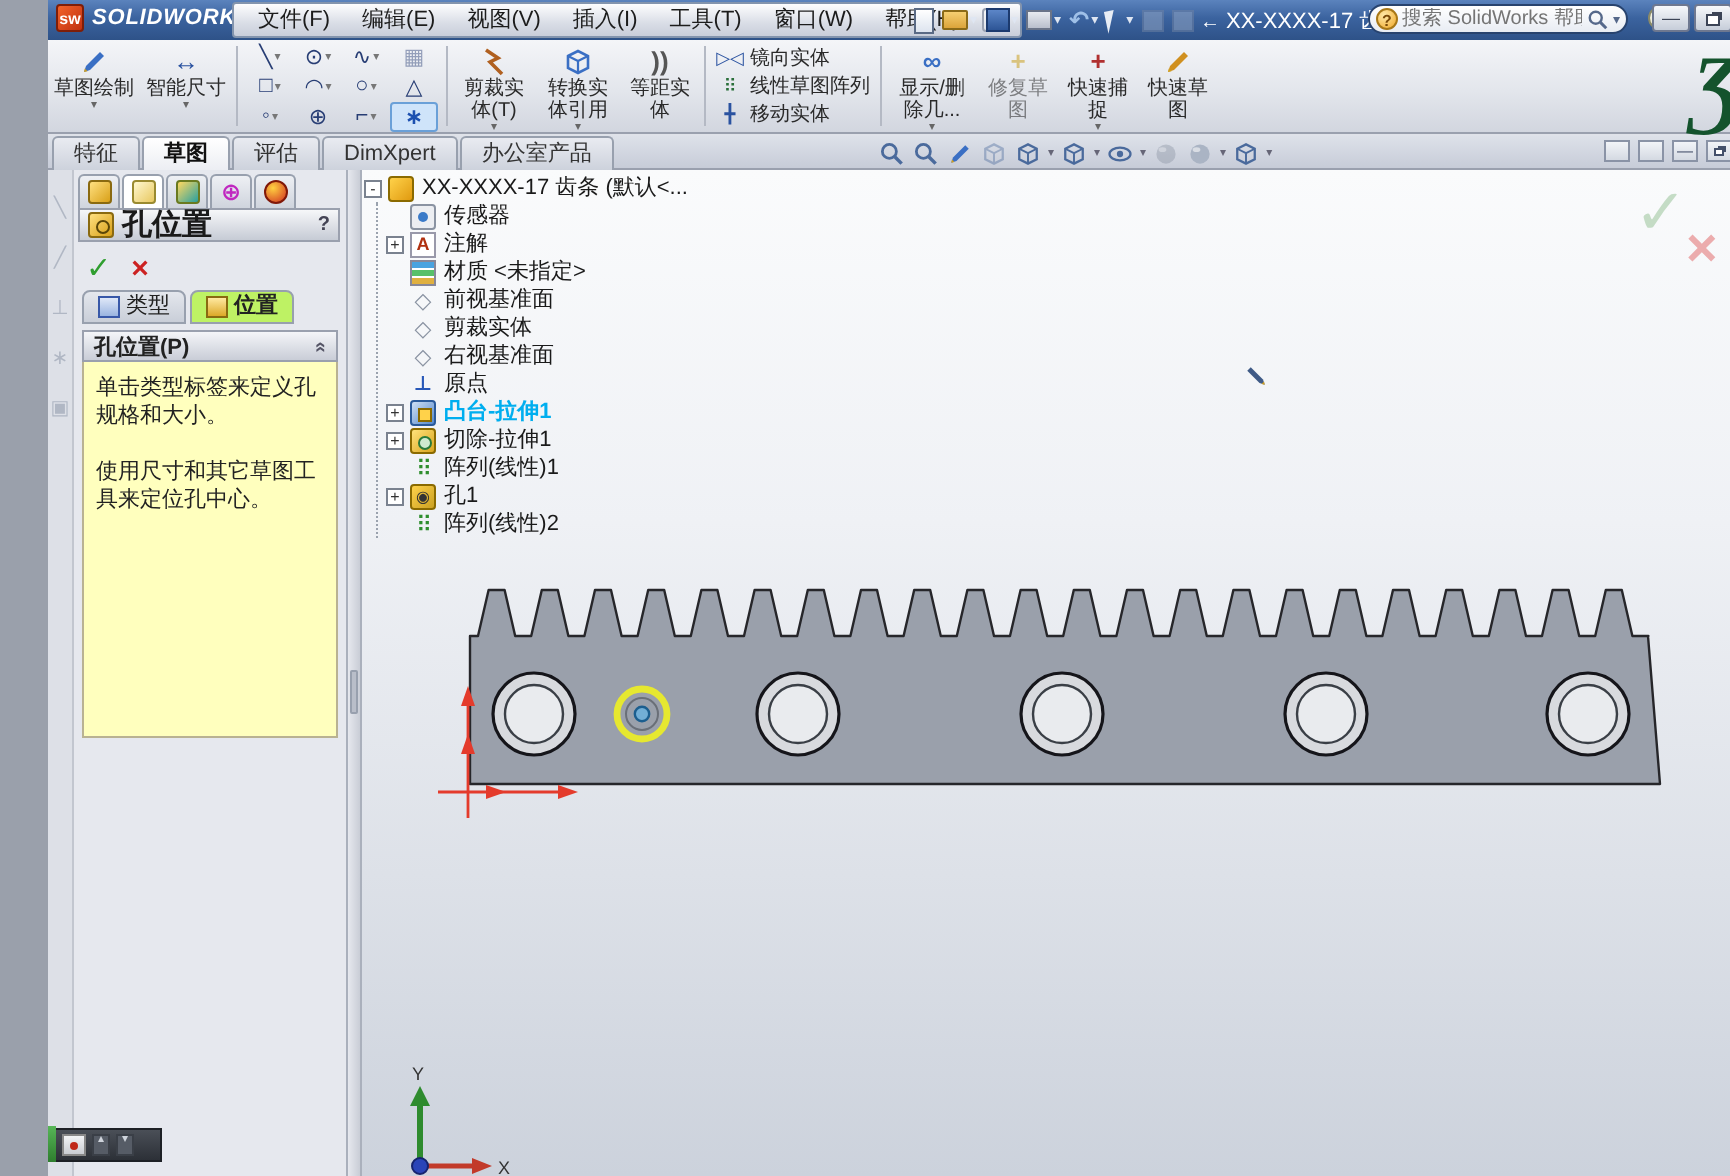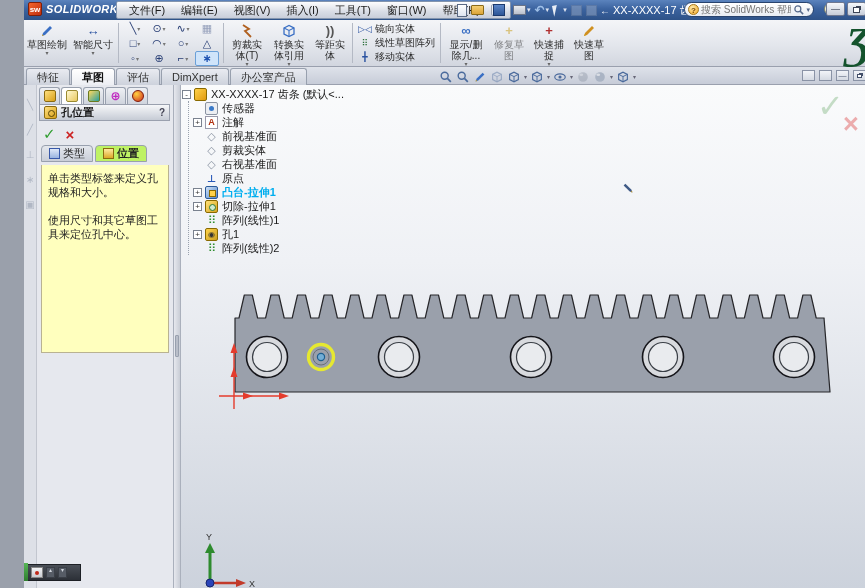--- a/index.html
+++ b/index.html
@@ -100,21 +100,21 @@
   .pmt2{background:linear-gradient(135deg,#fff8d0,#e8c860);border:1px solid #9a8a30;}
   .pmt3{background:linear-gradient(135deg,#ffd860,#28a0a0);border:1px solid #6a7a20;}
   .pmt4{color:#c028c0;font-size:12px;font-weight:bold;line-height:12px;}
   .pmt5{border-radius:50%;background:radial-gradient(circle at 35% 30%,#ffd040,#d03020);border:1px solid #801808;}
   .pmheader{position:absolute;left:2px;top:19px;width:131px;height:17px;
     background:linear-gradient(180deg,#f6f7f9,#c6cbd5);border:1px solid #9aa0ae;
     display:flex;align-items:center;padding:0 4px;gap:4px;}
   .pmh-ic{width:13px;height:13px;background:linear-gradient(135deg,#ffe080,#d8a018);border:1px solid #8a6a10;border-radius:2px;
     position:relative;}
   .pmh-ic::after{content:"";position:absolute;left:3px;top:3px;width:5px;height:5px;border-radius:50%;border:1px solid #5a4608;}
-  .pmh-title{flex:1;font-size:11px;font-weight:bold;color:#1a1a1a;}
+  .pmh-title{flex:1;font-size:15px;font-weight:bold;color:#1a1a1a;}
   .pmh-help{font-size:10px;color:#445;font-weight:bold;}
   .okrow{position:absolute;left:6px;top:40px;display:flex;gap:10px;align-items:center;}
   .okrow .ok{color:#2f9e2f;font-size:15px;font-weight:bold;}
   .okrow .cancel{color:#cc2222;font-size:15px;font-weight:bold;}
   .pmsubtabs{position:absolute;left:4px;top:60px;display:flex;}
   .pmsubtab{height:17px;padding:0 7px;border:1px solid #98a0ae;border-radius:4px 4px 0 0;margin-right:2px;
     font-size:11px;line-height:15px;color:#222;background:linear-gradient(180deg,#e4e7ed,#c9ced8);
     display:flex;align-items:center;gap:3px;}
   .pmsubtab.active{background:#bef264;font-weight:bold;}
   .st-ic1{width:11px;height:11px;border:1px solid #3858a8;background:linear-gradient(180deg,#dfe8f8,#9ab4e0);}
@@ -509,20 +509,24 @@
         <span class="pmsubtab">
           <span class="st-ic1"></span>
           <span>类型</span>
         </span>
         <span class="pmsubtab active">
           <span class="st-ic2"></span>
           <span>位置</span>
         </span>
       </div>
       <div class="groupbox">
+        <div class="grouphdr">
+          <span>孔位置(P)</span>
+          <span class="chev">«</span>
+        </div>
         <div class="groupbody">
           <p class="msg">单击类型标签来定义孔规格和大小。</p>
           <p class="msg">使用尺寸和其它草图工具来定位孔中心。</p>
         </div>
       </div>
     </div>
 
     <div class="divider">
       <span class="div-grip"></span>
     </div>
@@ -613,20 +617,25 @@
             <span class="fic fi-sensor"></span>
           <span class="flabel">传感器</span>
         </div>
         <div class="frow">
           <span class="fplus">+</span>
           <span class="fic fi-ann">A</span>
           <span class="flabel">注解</span>
         </div>
         <div class="frow">
           <span class="fsp"></span>
+            <span class="fic fi-mat"></span>
+          <span class="flabel">材质 &lt;未指定&gt;</span>
+        </div>
+        <div class="frow">
+          <span class="fsp"></span>
             <span class="fic fi-plane">◇</span>
           <span class="flabel">前视基准面</span>
         </div>
         <div class="frow">
           <span class="fsp"></span>
             <span class="fic fi-plane">◇</span>
           <span class="flabel">剪裁实体</span>
         </div>
         <div class="frow">
           <span class="fsp"></span>

